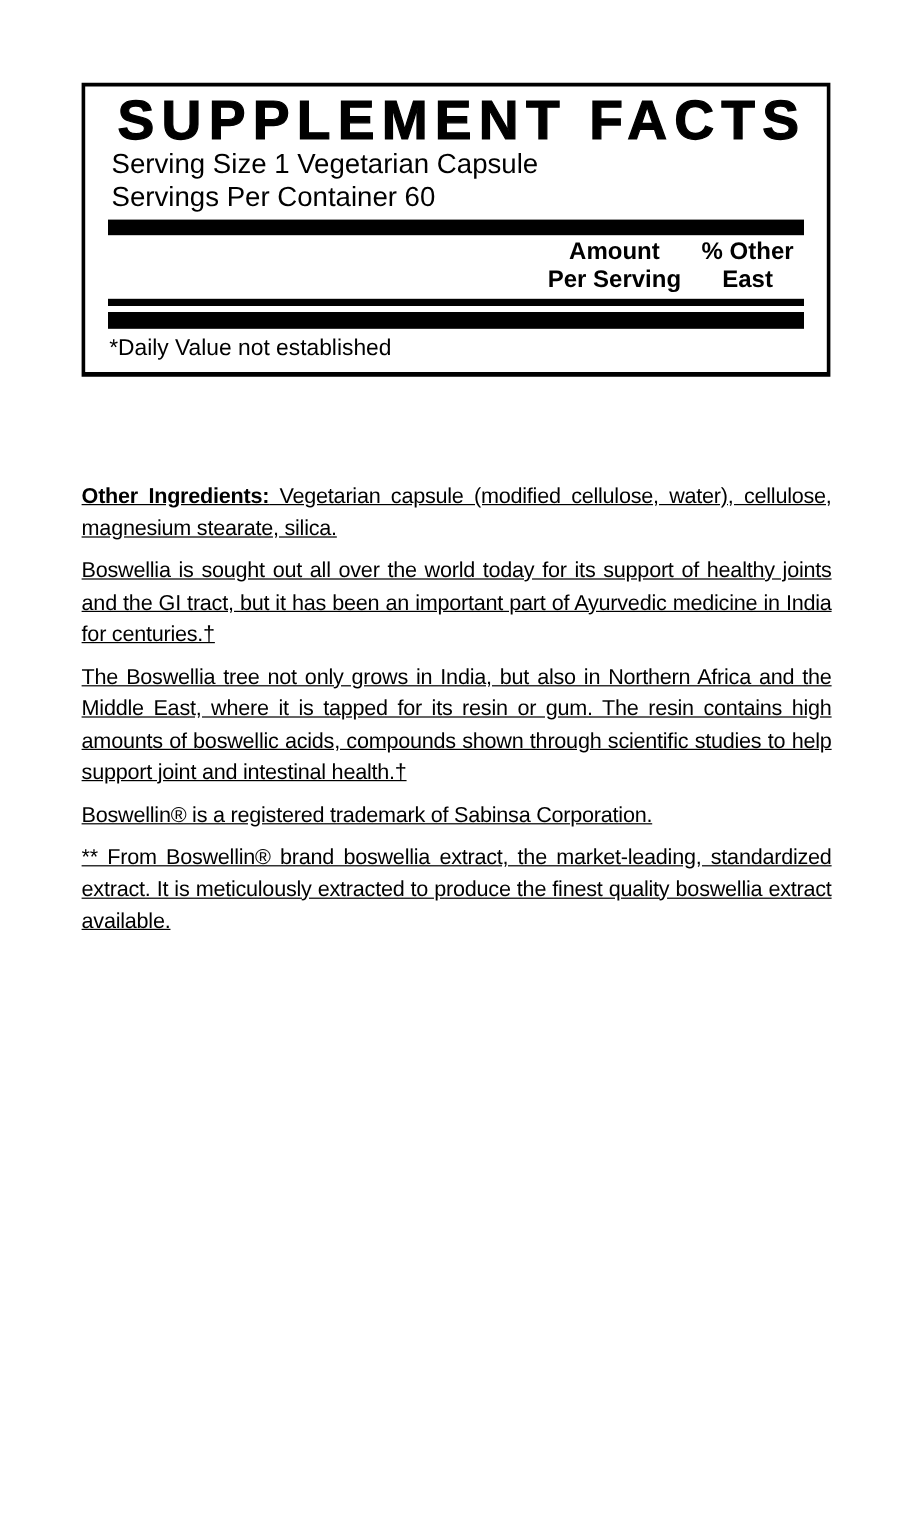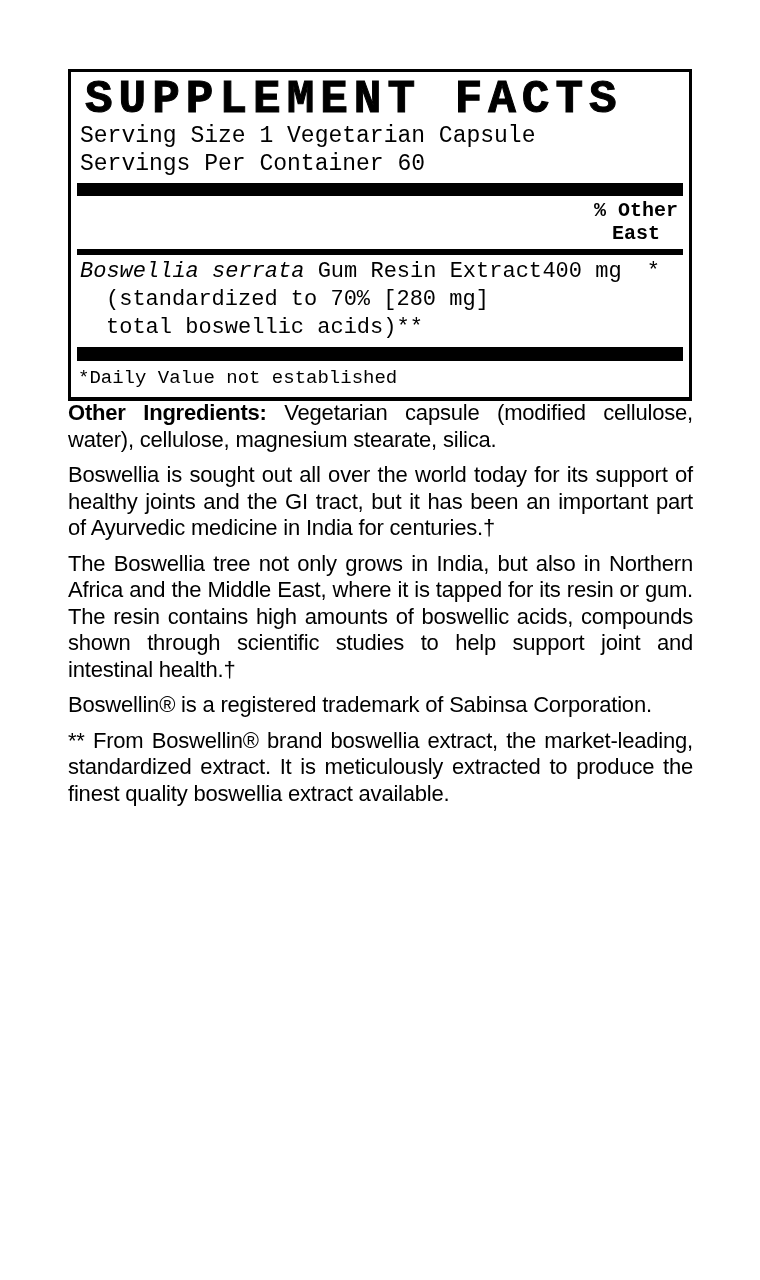--- a/index.html
+++ b/index.html
@@ -18,23 +18,22 @@
 
   
   .sf-panel {
     position: absolute;
     left: 68px;
     top: 69px;
     width: 624px;
     box-sizing: border-box;
     border: 3px solid #000;
     border-bottom-width: 4px;
-    padding: 4px 4px 4px;
+    padding: 4px 17px 4px;
     background: #fff;
-    font-family: Liberation Mono, monospace;
   }
   .sf-title {
     font-size: 46px;
     font-weight: bold;
     letter-spacing: 6px;
     line-height: 40px;
     padding: 4px 0 2px 10px;
     white-space: nowrap;
     -webkit-text-stroke: 1px #000;
   }
@@ -83,58 +82,54 @@
     line-height: 26px;
     padding: 4px 0 2px 3px;
   }
 
   
   .body-copy {
     position: absolute;
     left: 68px;
     top: 400px;
     width: 625px;
-    font-size: 22px;
+    font-size: 18px;
     line-height: 26.5px;
     letter-spacing: -0.2px;
+    text-decoration: underline;
   }
   .body-copy p {
     margin: 0 0 9px 0;
     text-align: justify;
   }
   .bold-lead { font-weight: bold; }
 </style>
 </head>
 <body>
 
 <div class="sf-panel">
   <div class="sf-title">SUPPLEMENT FACTS</div>
   <div class="sf-serving-line">Serving Size 1 Vegetarian Capsule</div>
   <div class="sf-serving-line">Servings Per Container 60</div>
 
   <div class="bar bar-thick-top"></div>
 
   <div class="sf-header-row">
+    <div class="col-amount">
+      <div>Amount</div>
+      <div>Per Serving</div>
+    </div>
     <div class="col-dv">
       <div>% Other</div>
       <div>East</div>
     </div>
   </div>
 
   <div class="bar bar-thin"></div>
 
-  <div class="sf-ingredient-row">
-    <div class="ing-name">
-      <div><i>Boswellia serrata</i><span> Gum Resin Extract</span></div>
-      <div class="ing-detail">(standardized to 70% [280 mg]</div>
-      <div class="ing-detail">total boswellic acids)**</div>
-    </div>
-    <div class="ing-amount">400 mg</div>
-    <div class="ing-dv">*</div>
-  </div>
 
   <div class="bar bar-thick-bottom"></div>
 
   <div class="sf-footnote">*Daily Value not established</div>
 </div>
 
 <div class="body-copy">
   <p><span class="bold-lead">Other Ingredients:</span><span> Vegetarian capsule (modified cellulose, water), cellulose, magnesium stearate, silica.</span></p>
   <p>Boswellia is sought out all over the world today for its support of healthy joints and the GI tract, but it has been an important part of Ayurvedic medicine in India for centuries.†</p>
   <p>The Boswellia tree not only grows in India, but also in Northern Africa and the Middle East, where it is tapped for its resin or gum. The resin contains high amounts of boswellic acids, compounds shown through scientific studies to help support joint and intestinal health.†</p>

